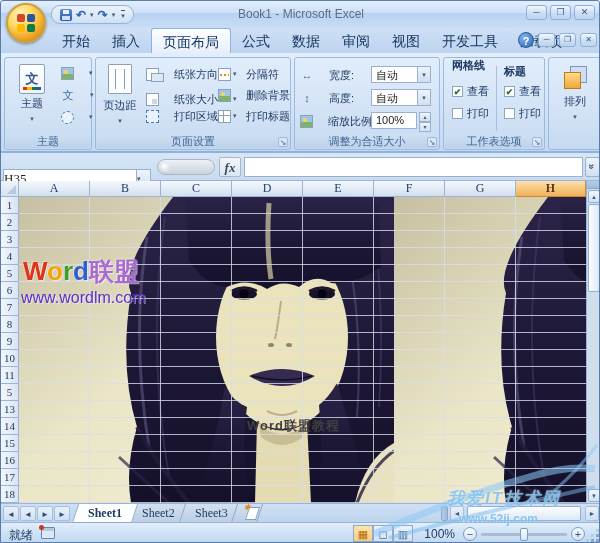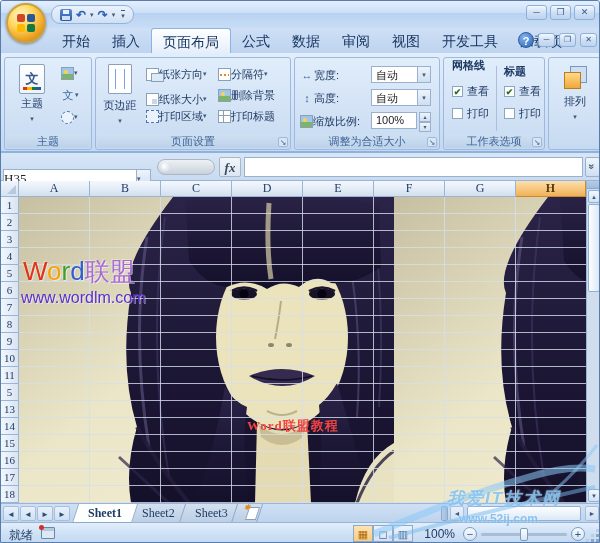--- a/index.html
+++ b/index.html
@@ -46,21 +46,21 @@
 .bigbtn .blabel{display:block;margin-top:2px}
 .bigicon{display:inline-block;position:relative}
 .icon-theme{width:26px;height:30px;background:linear-gradient(#ffffff,#eef3f8);border:1px solid #8aa0b8;border-radius:2px;font-size:13px;color:#3a5a8c;line-height:28px;font-weight:bold}
 .icon-theme::after{content:"";position:absolute;left:3px;bottom:3px;right:3px;height:3px;background:linear-gradient(90deg,#d83b01 25%,#ffb900 25% 50%,#107c41 50% 75%,#2b579a 75%)}
 .icon-margins{width:24px;height:30px;background:#fff;border:1px solid #8aa0b8;border-radius:1px}
 .icon-margins::before,.icon-margins::after{content:"";position:absolute;top:4px;bottom:4px;width:1px;background:#7ba2d4}
 .icon-margins::before{left:6px}.icon-margins::after{right:6px}
 .icon-arrange{width:26px;height:26px}
 .icon-arrange::before{content:"";position:absolute;left:8px;top:2px;width:15px;height:15px;background:#cfdff2;border:1px solid #7a96b8}
 .icon-arrange::after{content:"";position:absolute;left:2px;top:8px;width:15px;height:15px;background:linear-gradient(#ffd98a,#f0a83a);border:1px solid #b87d20}
-.sitem{position:absolute;height:18px;display:flex;align-items:center;gap:0;font-size:11px;color:#1f3a63;white-space:nowrap}
+.sitem{position:absolute;height:18px;display:flex;align-items:center;gap:15px;font-size:11px;color:#1f3a63;white-space:nowrap}
 .micon{width:13px;height:13px;position:relative;flex:none}
 .mi-orient{background:#fff;border:1px solid #8aa0b8}
 .mi-orient::after{content:"";position:absolute;left:4px;top:4px;width:11px;height:7px;background:#dce9f6;border:1px solid #8aa0b8}
 .mi-size{background:#fff;border:1px solid #8aa0b8}
 .mi-size::after{content:"";position:absolute;right:1px;bottom:1px;width:5px;height:5px;background:#c8d8ea}
 .mi-area{border:1px dashed #4a76b8;background:#eaf2fb}
 .mi-break{background:#fff;border:1px solid #8aa0b8}
 .mi-break::after{content:"";position:absolute;left:1px;right:1px;top:5px;height:2px;background:repeating-linear-gradient(90deg,#e08a2a 0 2px,transparent 2px 4px)}
 .mi-pic{background:linear-gradient(#9ec6ea 55%,#7db46a 55%);border:1px solid #8aa0b8}
 .mi-pic::after{content:"";position:absolute;left:2px;top:2px;width:4px;height:4px;border-radius:50%;background:#ffd24a}
@@ -95,22 +95,22 @@
 .corner::after{content:"";position:absolute;right:2px;bottom:2px;border-style:solid;border-width:0 0 9px 9px;border-color:transparent transparent #b8c9de transparent}
 .colheads{position:absolute;left:18px;top:0;height:16px;display:flex}
 .ch{height:16px;border-right:1px solid #9bb4d6;border-bottom:1px solid #9bb4d6;background:linear-gradient(#f4f8fd,#e2ebf6 55%,#d2dfee);font-family:"Liberation Serif",serif;font-size:12px;color:#1f3a63;text-align:center;line-height:15px}
 .ch.sel{background:linear-gradient(#fbdfae,#f6c67c 55%,#f0b058);border-right:1px solid #c98a30;border-bottom:1px solid #c98a30;color:#5a3a10;font-weight:bold}
 .rowheads{position:absolute;left:0;top:16px;width:18px}
 .rh{width:18px;height:17px;border-right:1px solid #9bb4d6;border-bottom:1px solid #9bb4d6;background:linear-gradient(90deg,#f2f7fd,#d9e4f2);font-family:"Liberation Serif",serif;font-size:11px;color:#1f3a63;text-align:center;line-height:16px}
 .cells{position:absolute;left:18px;top:16px;width:567px;height:306px;overflow:hidden}
 .gridlines{position:absolute;left:0;top:0;width:567px;height:306px;
  background-image:repeating-linear-gradient(to right,transparent 0 70px,rgba(214,222,238,.8) 70px 71px),
  repeating-linear-gradient(to bottom,transparent 0 16px,rgba(214,222,238,.8) 16px 17px)}
-.cellnote{position:absolute;left:228px;top:220px;font-family:Liberation Serif, serif;font-size:13px;font-weight:bold;color:#ef4444;letter-spacing:1px;z-index:5}
-.wm1{position:absolute;left:4px;top:60px;z-index:6;font-weight:normal;font-size:26px;letter-spacing:0;line-height:28px;
+.cellnote{position:absolute;left:228px;top:220px;font-family:Liberation Sans, sans-serif;font-size:13px;font-weight:bold;color:#404040;letter-spacing:1px;z-index:5}
+.wm1{position:absolute;left:4px;top:60px;z-index:6;font-weight:bold;font-size:26px;letter-spacing:0;line-height:28px;
  text-shadow:1px 1px 0 rgba(255,255,255,.55),-1px -1px 0 rgba(255,255,255,.35)}
 .wm1 .cn{font-size:25px}
 .wm1url{position:absolute;left:2px;top:92px;z-index:6;font-weight:normal;font-size:16px;color:#5b2fd0;text-shadow:1px 1px 0 rgba(255,255,255,.5)}
 
 .vscroll{position:absolute;right:0;top:0;width:15px;height:322px;background:#cfdded;border-left:1px solid #9ab4d6}
 .vsplit{position:absolute;left:0;right:0;top:0;height:8px;background:linear-gradient(#b6cce6,#9fbcdd);border-bottom:1px solid #8aa8cc}
 .vbtn{position:absolute;left:1px;right:1px;height:13px;background:linear-gradient(#f2f7fd,#d3e2f3);border:1px solid #8fb0d8;border-radius:2px;font-size:6px;color:#3a5a85;text-align:center;line-height:12px}
 .vthumb{position:absolute;left:1px;right:1px;top:23px;height:88px;background:linear-gradient(90deg,#fdfeff,#dce8f6);border:1px solid #8fb0d8;border-radius:2px}
 
 
@@ -169,20 +169,21 @@
       </div>
     </div>
     <div class="qat">
       <span class="i-save"></span>
       <span class="glyph">↶</span>
         <span class="dd">▾</span>
       <span class="glyph">↷</span>
         <span class="dd">▾</span>
       <span class="dd qat-custom">▾</span>
     </div>
+    <div class="title-text">Book1 - Microsoft Excel</div>
     <div class="winbtns">
       <div class="wbtn">─</div>
       <div class="wbtn">❐</div>
       <div class="wbtn">✕</div>
     </div>
   </div>
 
   <div class="tabrow">
     <div class="tabs">
       <span class="rtab">开始</span>

